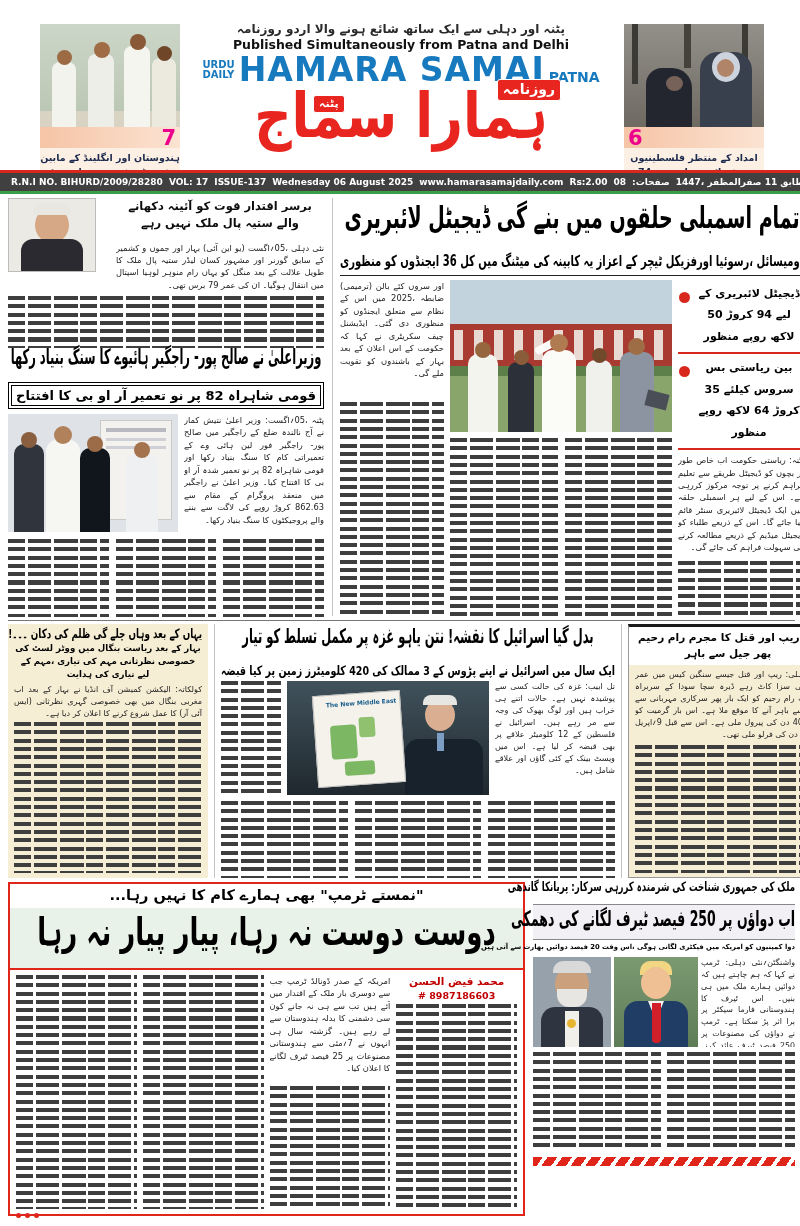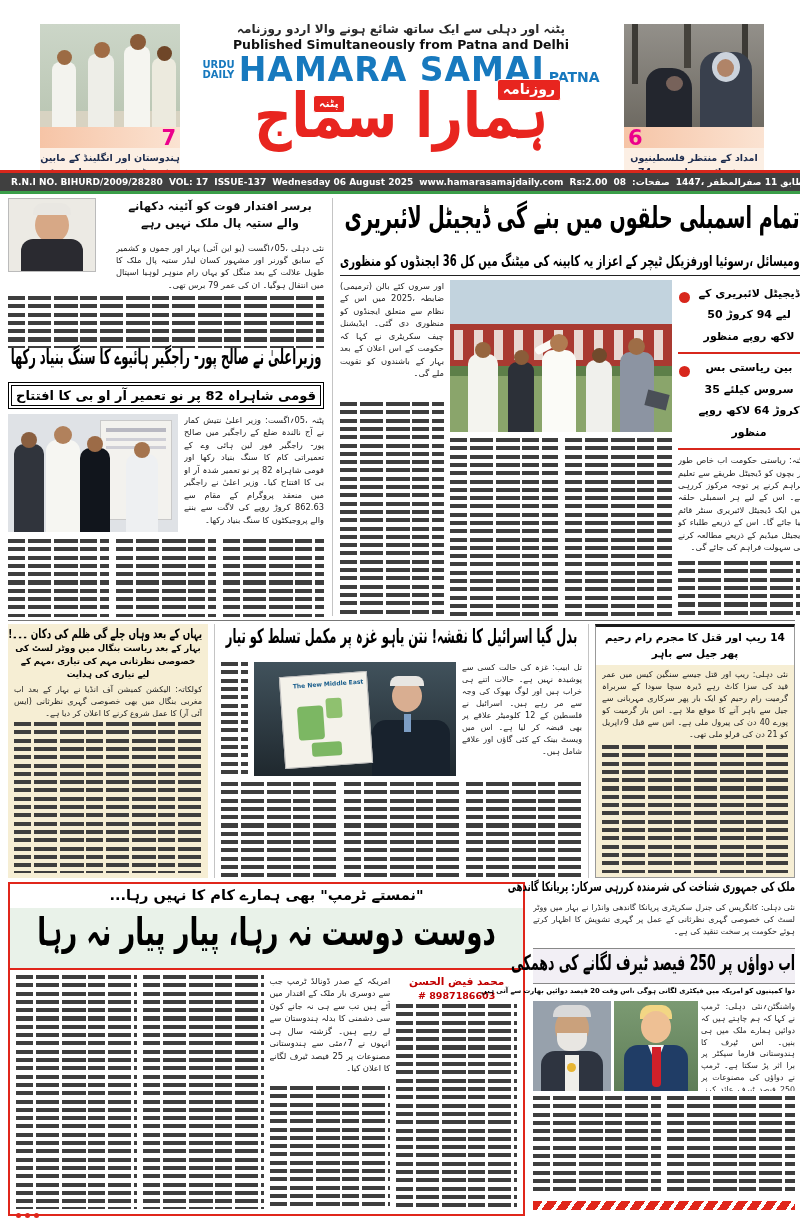--- a/index.html
+++ b/index.html
@@ -319,20 +319,23 @@
       </div>
       <div class="voter-sub u">بہار کے بعد ریاست بنگال میں ووٹر لسٹ کی خصوصی نظرثانی مہم کی تیاری ،مہم کے لیے تیاری کی ہدایت</div>
       <div class="lead just u">کولکاتہ: الیکشن کمیشن آف انڈیا نے بہار کے بعد اب مغربی بنگال میں بھی خصوصی گہری نظرثانی (ایس آئی آر) کا عمل شروع کرنے کا اعلان کر دیا ہے۔</div>
       <div class="gk"></div>
     </article>
 
     <article class="israel">
       <div class="isr-h u">
         <span class="sy" style="transform:scaleY(1.75);font-size:11.5px;letter-spacing:-0.2px">بدل گیا اسرائیل کا نقشہ! نتن یاہو غزہ پر مکمل تسلط کو تیار</span>
       </div>
+      <div class="isr-sub u">
+        <span class="sy" style="transform:scaleY(1.35);font-size:9.5px">ایک سال میں اسرائیل نے اپنے پڑوس کے 3 ممالک کی 420 کلومیٹرز زمین پر کیا قبضہ</span>
+      </div>
       <div class="isr-row">
         <div class="gk"></div>
         <div class="bibi">
           <div class="abs" style="left:118px;top:58px;width:78px;height:56px;background:#18222d;border-radius:14px 14px 0 0"></div>
           <div class="abs head" style="left:138px;top:18px;width:30px;height:32px;background:#d9ae91"></div>
           <div class="abs" style="left:136px;top:14px;width:34px;height:10px;background:#e8e6e2;border-radius:8px 8px 0 0"></div>
           <div class="abs" style="left:150px;top:52px;width:7px;height:18px;background:#7d9ec4"></div>
           <div class="abs" style="left:28px;top:12px;width:88px;height:92px;background:#f4f2ea;border:1px solid #b9b9b9;transform:rotate(-4deg)"></div>
           <div class="abs" style="left:44px;top:44px;width:26px;height:34px;background:#7cb763;border-radius:4px;transform:rotate(-4deg)"></div>
           <div class="abs" style="left:72px;top:36px;width:16px;height:20px;background:#8fc16f;border-radius:3px;transform:rotate(-4deg)"></div>
@@ -380,21 +383,20 @@
           <div class="phone"># 8987186603</div>
           <div class="gk"></div>
         </div>
       </div>
     </article>
 
     <div class="rcol">
       <div class="pri-h u">
         <span class="sy" style="transform:scaleY(1.5);font-size:8.6px">ملک کی جمہوری شناخت کی شرمندہ کررہی سرکار: پریانکا گاندھی</span>
       </div>
-      <div class="pri-lead lead just u">نئی دہلی: کانگریس کی جنرل سکریٹری پریانکا گاندھی وانڈرا نے بہار میں ووٹر لسٹ کی خصوصی گہری نظرثانی کے عمل پر گہری تشویش کا اظہار کرتے ہوئے حکومت پر سخت تنقید کی ہے۔</div>
       <div class="tariff-h u">
         <span class="sy" style="transform:scaleY(1.7);font-size:12.5px">اب دواؤں پر 250 فیصد ٹیرف لگانے کی دھمکی</span>
       </div>
       <div class="tariff-sub u">
         <span class="sy" style="font-size:6.8px">دوا کمپنیوں کو امریکہ میں فیکٹری لگانی ہوگی ،اس وقت 20 فیصد دوائیں بھارت سے آتی ہیں</span>
       </div>
       <div class="tariff-row">
         <div class="modiph">
           <div class="abs head" style="left:22px;top:8px;width:34px;height:38px;background:#caa17c"></div>
           <div class="abs" style="left:20px;top:4px;width:38px;height:12px;background:#d9d9d9;border-radius:10px 10px 0 0"></div>

